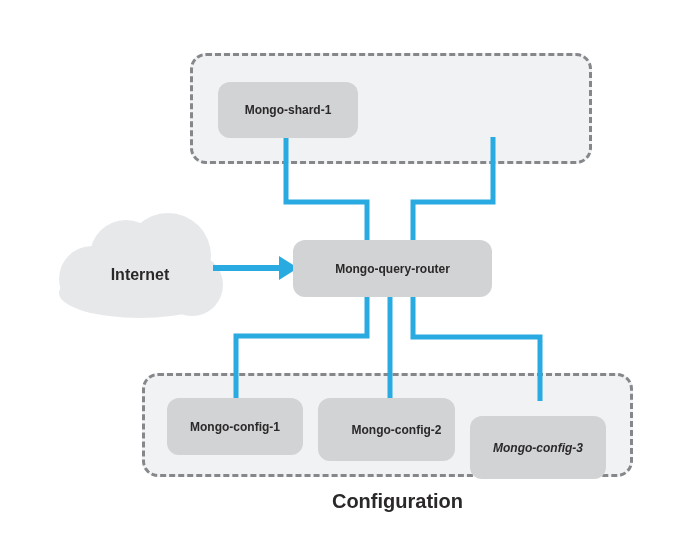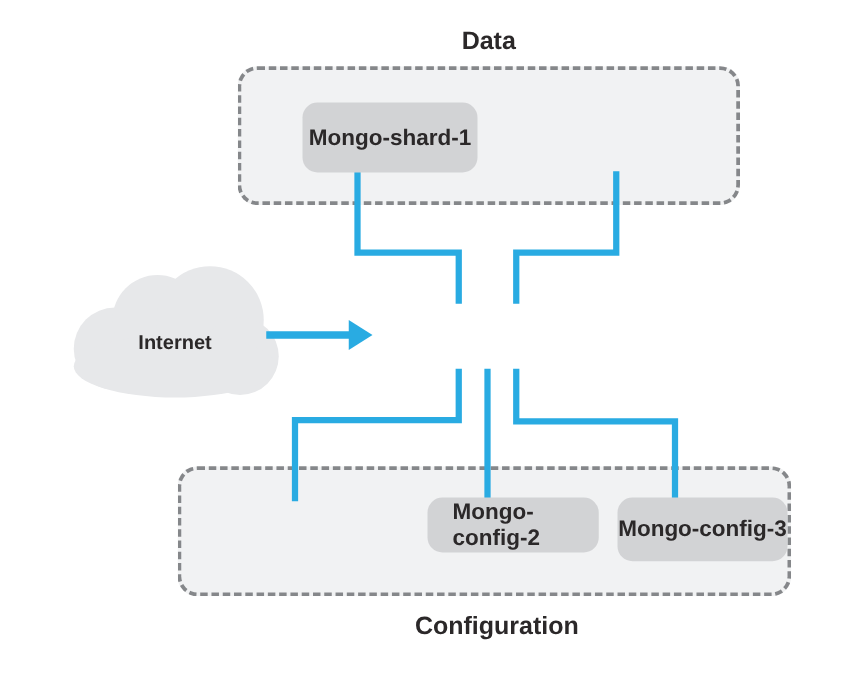--- a/index.html
+++ b/index.html
@@ -37,40 +37,39 @@
   .wires{position:absolute;left:0;top:0;z-index:2;}
   .wire{fill:none;stroke:var(--connector-blue);stroke-width:5px;}
   .arrow-shaft{stroke-width:6px;}
   .arrow-head{fill:var(--connector-blue);stroke:none;}
   .cloud-part{fill:var(--cloud-fill);stroke:none;}
   
   .node{
     position:absolute;z-index:3;box-sizing:border-box;
     background:var(--node-fill);border-radius:12px;
     display:flex;align-items:center;justify-content:center;
-    font-size:18px;font-weight:bold;color:var(--text);margin-left:24px;
+    font-size:12px;font-weight:bold;color:var(--text);
   }
   .node-shard1{left:218px;top:82px;width:140px;height:56px;}
   .node-shard2{left:422px;top:81px;width:140px;height:57px;}
   .node-router{left:293px;top:240px;width:199px;height:57px;}
   .node-config1{left:167px;top:398px;width:136px;height:57px;}
-  .node-config2{left:318px;top:398px;width:137px;height:44px;padding-left:20px;}
-  .node-config3{left:470px;top:398px;width:136px;height:51px;}
+  .node-config2{left:318px;top:398px;width:137px;height:63px;padding-left:20px;}
+  .node-config3{left:470px;top:416px;width:136px;height:63px;font-style:italic;}
   
   .internet-label{
     position:absolute;z-index:3;left:75px;top:266px;width:130px;
     text-align:center;font-size:16px;font-weight:bold;color:var(--text);
   }
 </style>
 </head>
 <body>
 
 <div class="stage">
 
-  <div class="group-label label-data">Data</div>
 
   <div class="group-box group-data"></div>
   <div class="group-box group-config"></div>
 
   <svg class="wires" width="694" height="539" viewBox="0 0 694 539">
     <g>
       <circle class="cloud-part" cx="92" cy="279" r="33"></circle>
       <circle class="cloud-part" cx="126" cy="256" r="36"></circle>
       <circle class="cloud-part" cx="168" cy="256" r="43"></circle>
       <circle class="cloud-part" cx="192" cy="285" r="31"></circle>
@@ -85,20 +84,26 @@
       <line class="wire arrow-shaft" x1="213" y1="268" x2="281" y2="268"></line>
       <polygon class="arrow-head" points="279,256 298,268 279,280"></polygon>
     </g>
   </svg>
 
   <div class="internet-label">Internet</div>
 
   <div class="node node-shard1">
     <span>Mongo-shard-1</span>
   </div>
+  <div class="node node-router">
+    <span>Mongo-query-router</span>
+  </div>
+  <div class="node node-config1">
+    <span>Mongo-config-1</span>
+  </div>
   <div class="node node-config2">
     <span>Mongo-config-2</span>
   </div>
   <div class="node node-config3">
     <span>Mongo-config-3</span>
   </div>
 
   <div class="group-label label-config">Configuration</div>
 
 </div>

